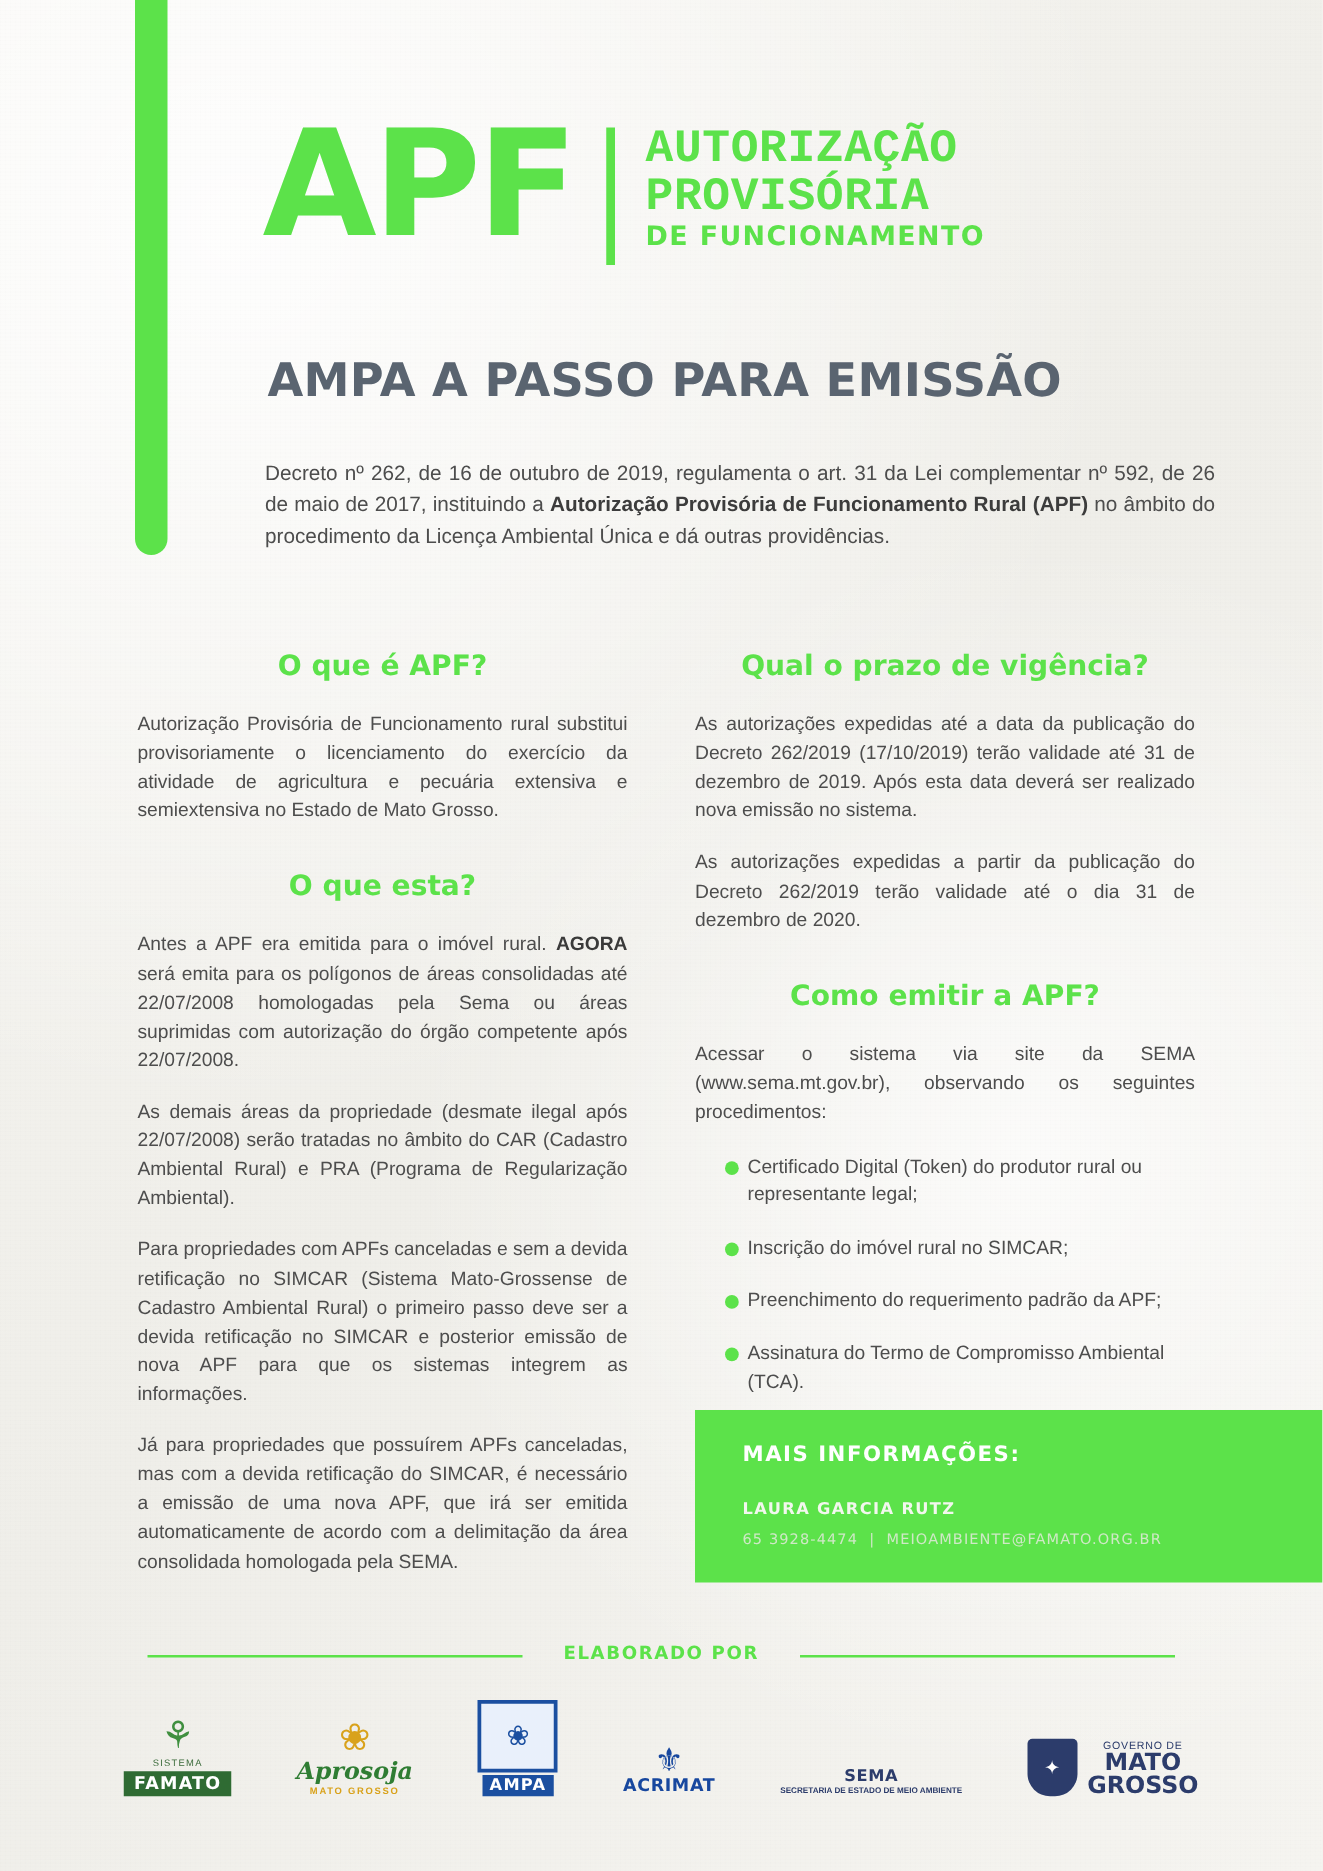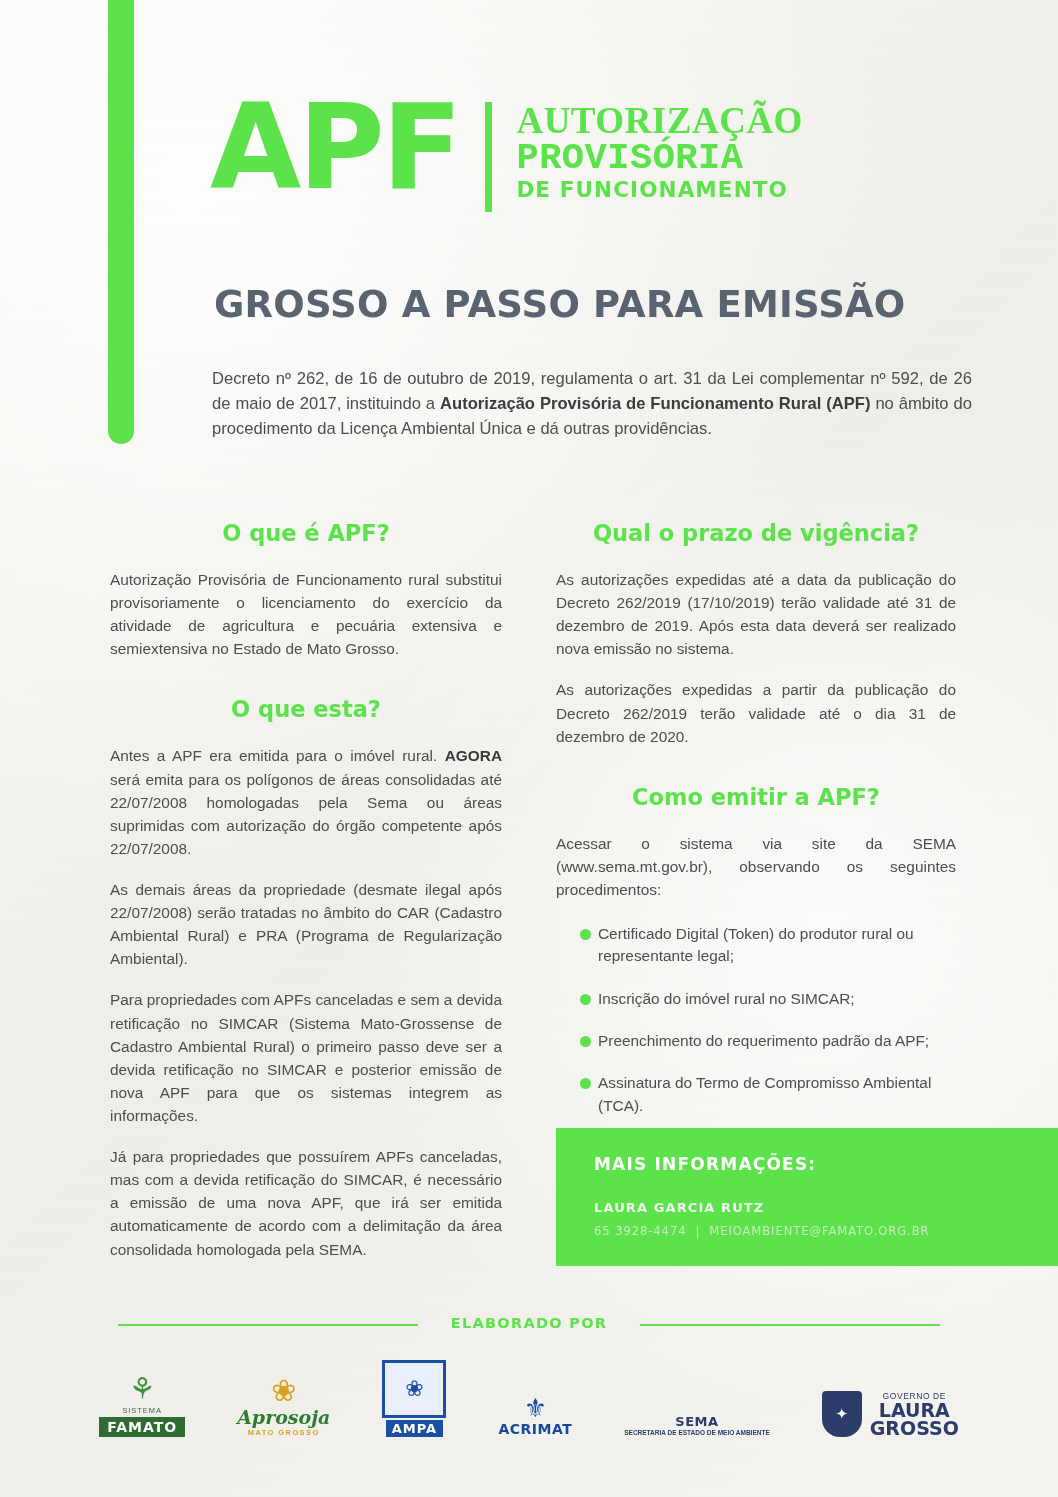--- a/index.html
+++ b/index.html
@@ -73,21 +73,21 @@
   }
   .logo-right {
     padding-top: 6px;
   }
   .logo-right .l1 {
     font-size: 37px;
     font-weight: bold;
     color: #5ce24a;
     letter-spacing: 0.5px;
     line-height: 1.02;
-    font-family: Liberation Serif, serif;
+    font-family: Liberation Mono, monospace;
   }
   .logo-right .l2 {
     font-size: 37px;
     font-weight: bold;
     color: #5ce24a;
     letter-spacing: 0.5px;
     line-height: 1.02;
     font-family: Liberation Mono, monospace;
   }
   .logo-right .l3 {
@@ -395,21 +395,21 @@
       <div class="apf-word">APF</div>
       <div class="logo-divider"></div>
       <div class="logo-right">
         <div class="l1">AUTORIZAÇÃO</div>
         <div class="l2">PROVISÓRIA</div>
         <div class="l3">DE FUNCIONAMENTO</div>
       </div>
     </div>
   </div>
 
-  <div class="subtitle">GROSSO A PASSO PARA EMISSÃO</div>
+  <div class="subtitle">AMPA A PASSO PARA EMISSÃO</div>
 
   <div class="intro">
     <span>Decreto nº 262, de 16 de outubro de 2019, regulamenta o art. 31 da Lei complementar nº 592, de 26 de maio de 2017, instituindo a </span><b>Autorização Provisória de Funcionamento Rural (APF)</b><span> no âmbito do procedimento da Licença Ambiental Única e dá outras providências.</span>
   </div>
 
   <div class="col-left">
     <h2 class="sec-title">O que é APF?</h2>
     <p class="body">Autorização Provisória de Funcionamento rural substitui provisoriamente o licenciamento do exercício da atividade de agricultura e pecuária extensiva e semiextensiva no Estado de Mato Grosso.</p>
 
     <h2 class="sec-title mt">O que esta?</h2>
@@ -489,19 +489,19 @@
 
     <div class="logo-item sema">
       <div class="nm">SEMA</div>
       <div class="sub">SECRETARIA DE ESTADO DE MEIO AMBIENTE</div>
     </div>
 
     <div class="logo-item mt-gov">
       <div class="shield">✦</div>
       <div class="txt">
         <div class="g">GOVERNO DE</div>
-        <div class="m">LAURA</div>
+        <div class="m">MATO</div>
         <div class="s">GROSSO</div>
       </div>
     </div>
 
   </div>
 </div>
 
 </body></html>

